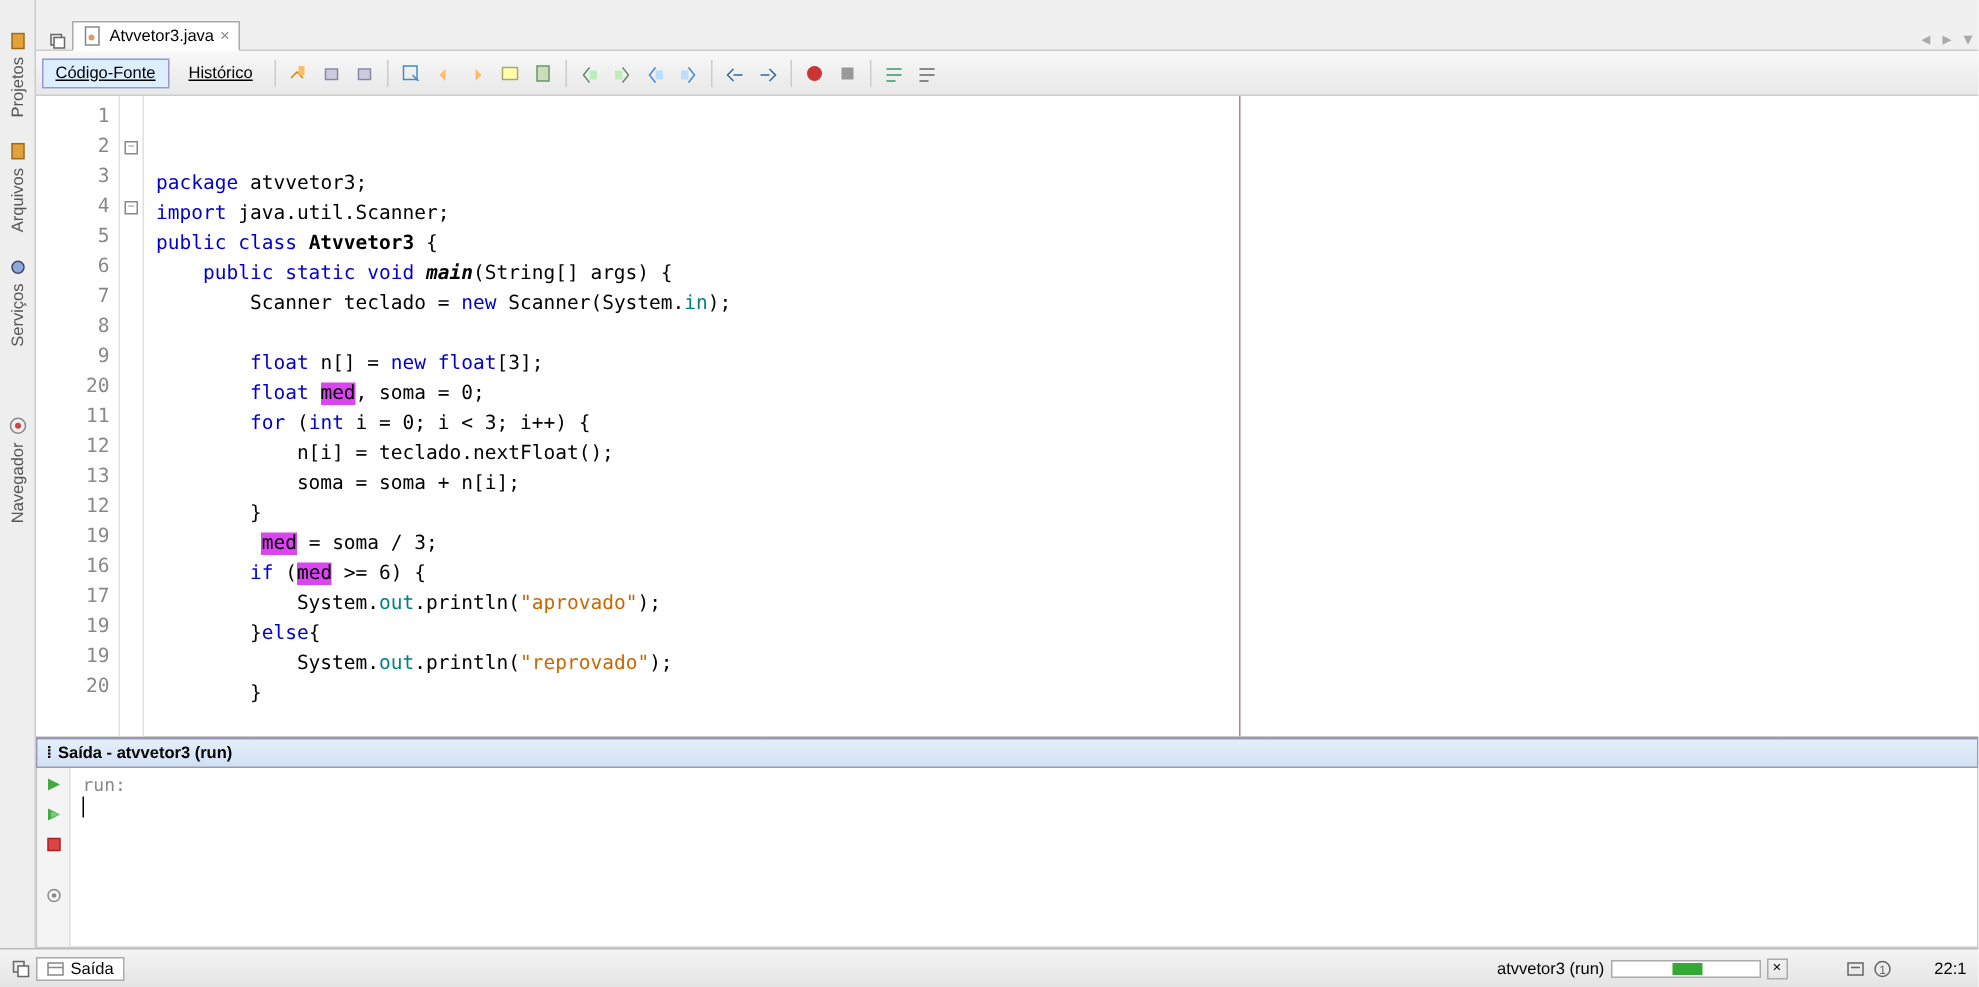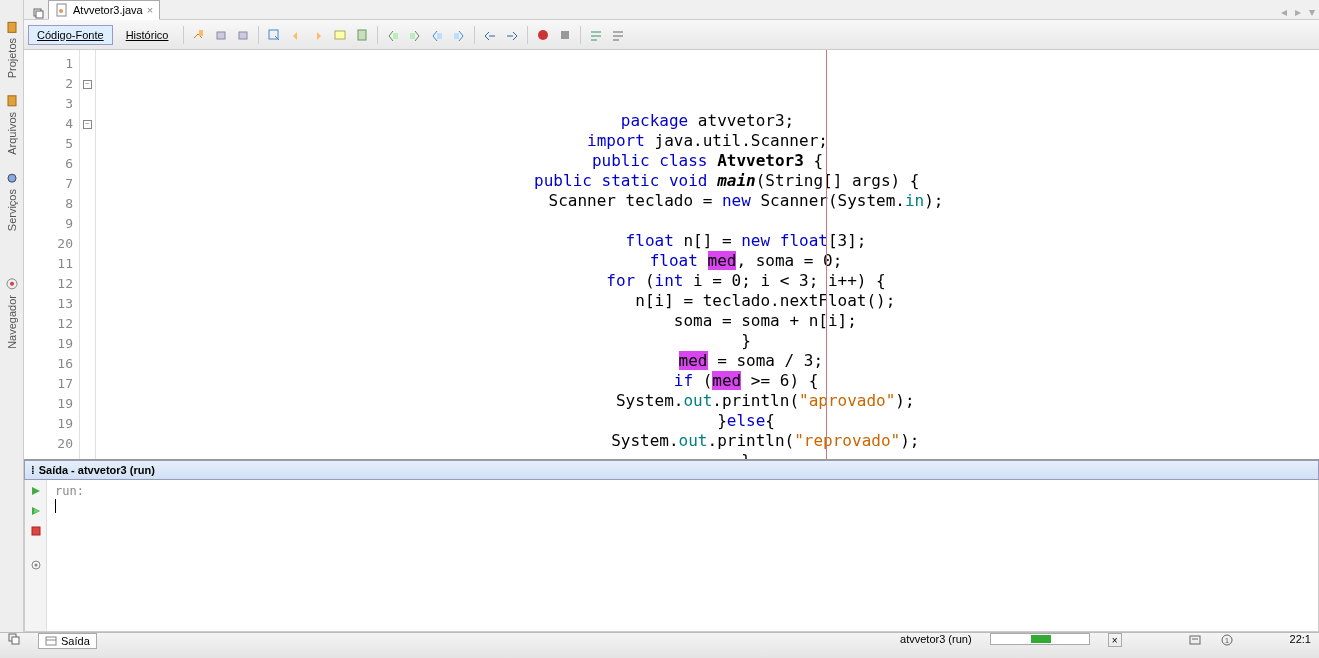--- a/index.html
+++ b/index.html
@@ -40,21 +40,21 @@
   transform: rotate(90deg);
 }
 .sidebar .spacer { flex: 0 0 12px; }
 .main {
   position: absolute;
   left: 24px; top: 0; right: 0; bottom: 26px;
   display: flex;
   flex-direction: column;
 }
 .toptabs {
-  height: 20px;
+  height: 34px;
   background: #f0f0f0;
   border-bottom: 1px solid #ccc;
   display: flex;
   align-items: flex-end;
   padding-left: 4px;
 }
 .file-tab {
   display: flex;
   align-items: center;
   gap: 4px;
@@ -128,25 +128,24 @@
   color: #888; font-size: 10px;
 }
 .fold-box {
   width: 9px; height: 9px; border: 1px solid #888;
   display: flex; align-items: center; justify-content: center;
   font-size: 8px; line-height: 1;
 }
 .code {
   flex: 1;
   font-family: "Consolas", monospace;
-  font-size: 16px;
+  font-size: 13px;
   padding: 4px 8px;
   white-space: pre;
   position: relative;
-  text-align: center;
 }
 .code .line { height: 20px; line-height: 20px; }
 .kw { color: #0000cc; }
 .str { color: #cc6600; }
 .fld { color: #008080; }
 .fn { font-weight: bold; font-style: italic; }
 .cls { font-weight: bold; margin-top: 24px; }
 .hl { background: #d946ef; }
 .margin-line {
   position: absolute;
@@ -157,21 +156,21 @@
   height: 20px;
   background: linear-gradient(#e6effa,#d0e0f4);
   border: 1px solid #99b;
   font-size: 11px;
   font-weight: bold;
   padding: 2px 6px;
   display: flex; align-items: center;
 }
 .output-panel {
   flex: 0 0 auto;
-  height: 152px;
+  height: 120px;
   background: #fff;
   display: flex;
   border: 1px solid #ccc;
   border-top: none;
 }
 .output-gutter {
   width: 22px;
   background: #f4f4f4;
   border-right: 1px solid #ddd;
   display: flex;
@@ -190,23 +189,23 @@
   position: relative;
 }
 .cursor { display:inline-block; width:1px; height:14px; background:#000; vertical-align:middle; }
 .statusbar {
   position: absolute;
   left: 0; right: 0; bottom: 0;
   height: 26px;
   background: linear-gradient(#f4f4f4,#e4e4e4);
   border-top: 1px solid #bbb;
   display: flex;
-  align-items: flex-start;
+  align-items: center;
   padding: 0 8px;
-  gap: 18px;
+  gap: 4px;
   font-size: 11px;
 }
 .statusbar .saida-tab {
   display: flex; align-items: center; gap: 4px;
   background: #fff;
   border: 1px solid #aaa;
   padding: 1px 6px;
   cursor: pointer;
 }
 .statusbar .flex { flex: 1; }

